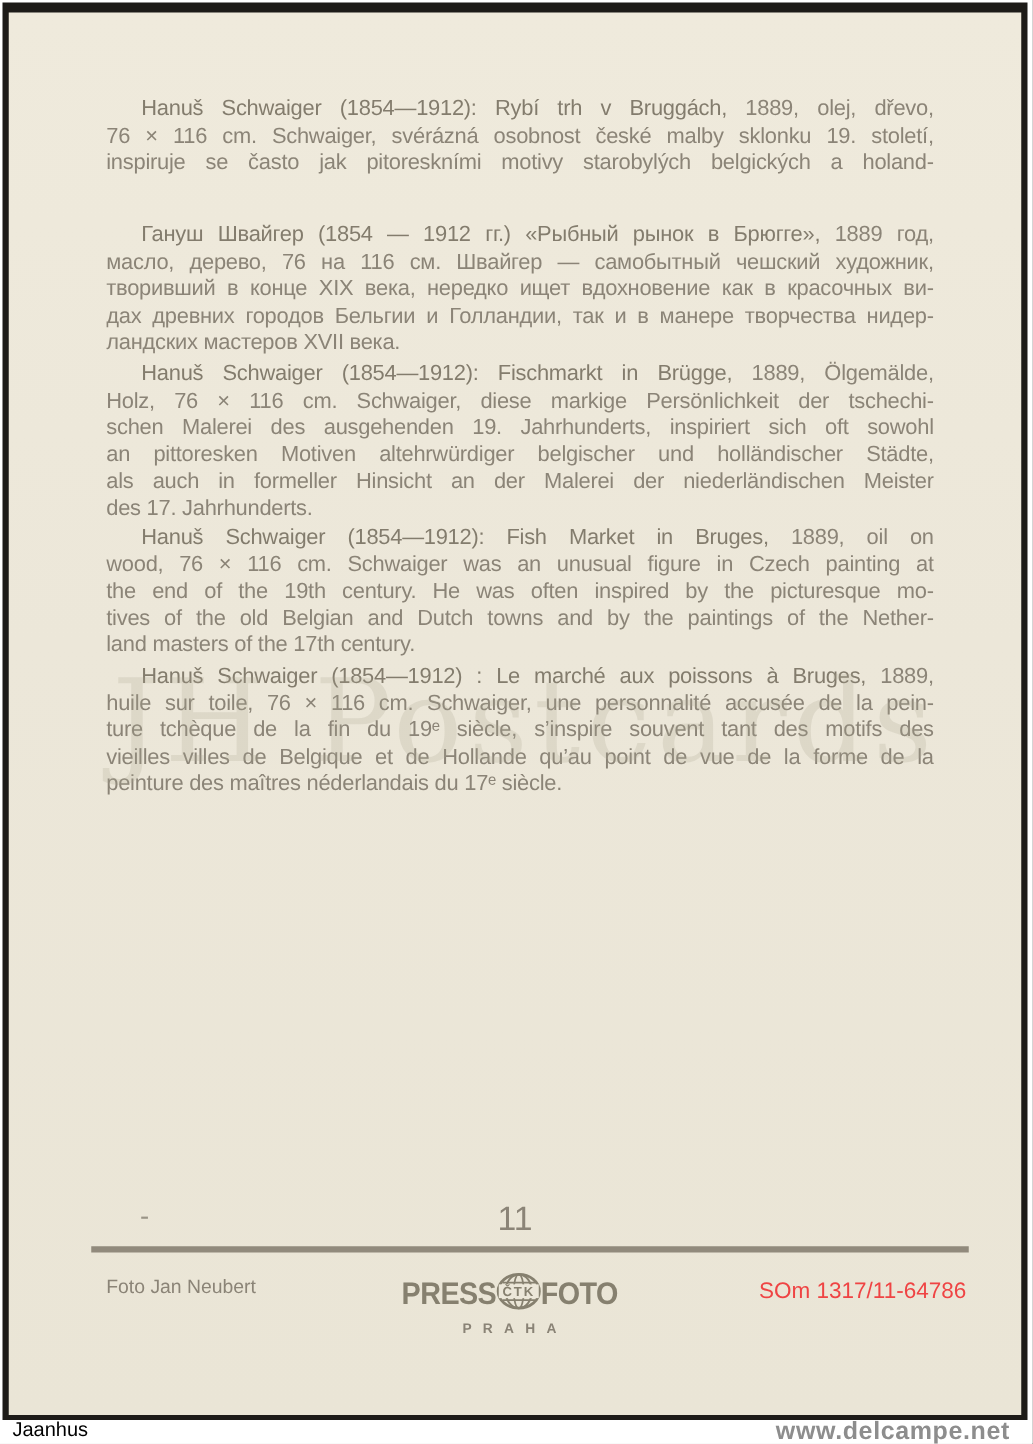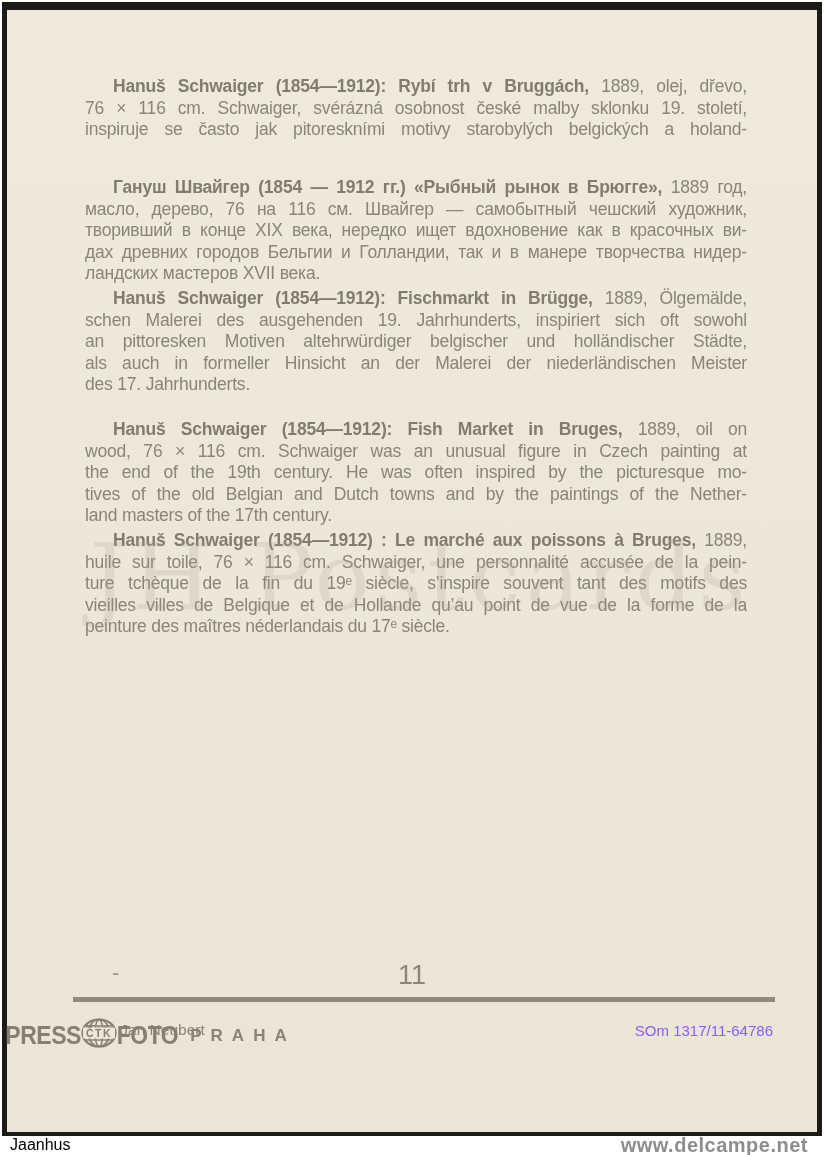--- a/index.html
+++ b/index.html
@@ -41,21 +41,21 @@
   .tline {
     height: 21.6px;
     line-height: 21.6px;
     overflow: hidden;
     text-align: justify;
     text-align-last: justify;
     white-space: normal;
   }
   .tline.lastline { text-align-last: left; }
   .tline.lead { padding-left: 28px; }
-  .tline b { font-weight: bold; color: #837c6d; margin-top: 36px; }
+  .tline b { font-weight: normal; color: #837c6d; margin-top: 36px; }
   .p-cs { top: 76px; }
   .p-ru { top: 177px; }
   .p-de { top: 288px; }
   .p-en { top: 419px; }
   .p-fr { top: 530px; }
   
   .wm-overlay {
     position: absolute;
     left: 90px; top: 524px;
     width: 700px;
@@ -90,47 +90,47 @@
   }
   .credit {
     position: absolute;
     left: 85px; top: 1021px;
     font-size: 15.5px;
     color: #8b8477;
   }
   .order-code {
     position: absolute;
     right: 53px; top: 1022px;
-    font-size: 15px;
-    color: #8b5cf6;
+    font-size: 18px;
+    color: #ef4444;
   }
   .logo-wrap {
     position: absolute;
     left: 2px; top: 1016px;
     width: 811px;
     display: flex;
-    flex-direction: row;
+    flex-direction: column;
     align-items: center;
   }
   .logo-row {
     display: flex;
     align-items: center;
     color: #86806f;
     font-weight: bold;
     font-size: 25px;
   }
   .logo-row .word {
     display: inline-block;
     transform: scaleX(0.92);
     letter-spacing: -0.5px;
   }
   .logo-globe { margin: 0 -4px; position: relative; top: 1px; }
   .logo-city {
     margin-top: 2px;
-    font-size: 17px;
+    font-size: 11px;
     font-weight: bold;
     letter-spacing: 9px;
     padding-left: 9px;
     color: #8a8376;
   }
   
   .strip-left {
     position: absolute;
     left: 10px; top: 1136px;
     font-size: 16px;
@@ -161,20 +161,21 @@
   <div class="para p-ru">
     <div class="tline lead"><b>Гануш Швайгер (1854 — 1912 гг.) «Рыбный рынок в Брюгге»,</b><span> 1889 год,</span></div>
     <div class="tline">масло, дерево, 76 на 116 см. Швайгер — самобытный чешский художник,</div>
     <div class="tline">творивший в конце XIX века, нередко ищет вдохновение как в красочных ви-</div>
     <div class="tline">дах древних городов Бельгии и Голландии, так и в манере творчества нидер-</div>
     <div class="tline lastline">ландских мастеров XVII века.</div>
   </div>
 
   <div class="para p-de">
     <div class="tline lead"><b>Hanuš Schwaiger (1854—1912): Fischmarkt in Brügge,</b><span> 1889, Ölgemälde,</span></div>
+    <div class="tline">Holz, 76 × 116 cm. Schwaiger, diese markige Persönlichkeit der tschechi-</div>
     <div class="tline">schen Malerei des ausgehenden 19. Jahrhunderts, inspiriert sich oft sowohl</div>
     <div class="tline">an pittoresken Motiven altehrwürdiger belgischer und holländischer Städte,</div>
     <div class="tline">als auch in formeller Hinsicht an der Malerei der niederländischen Meister</div>
     <div class="tline lastline">des 17. Jahrhunderts.</div>
   </div>
 
   <div class="para p-en">
     <div class="tline lead"><b>Hanuš Schwaiger (1854—1912): Fish Market in Bruges,</b><span> 1889, oil on</span></div>
     <div class="tline">wood, 76 × 116 cm. Schwaiger was an unusual figure in Czech painting at</div>
     <div class="tline">the end of the 19th century. He was often inspired by the picturesque mo-</div>

